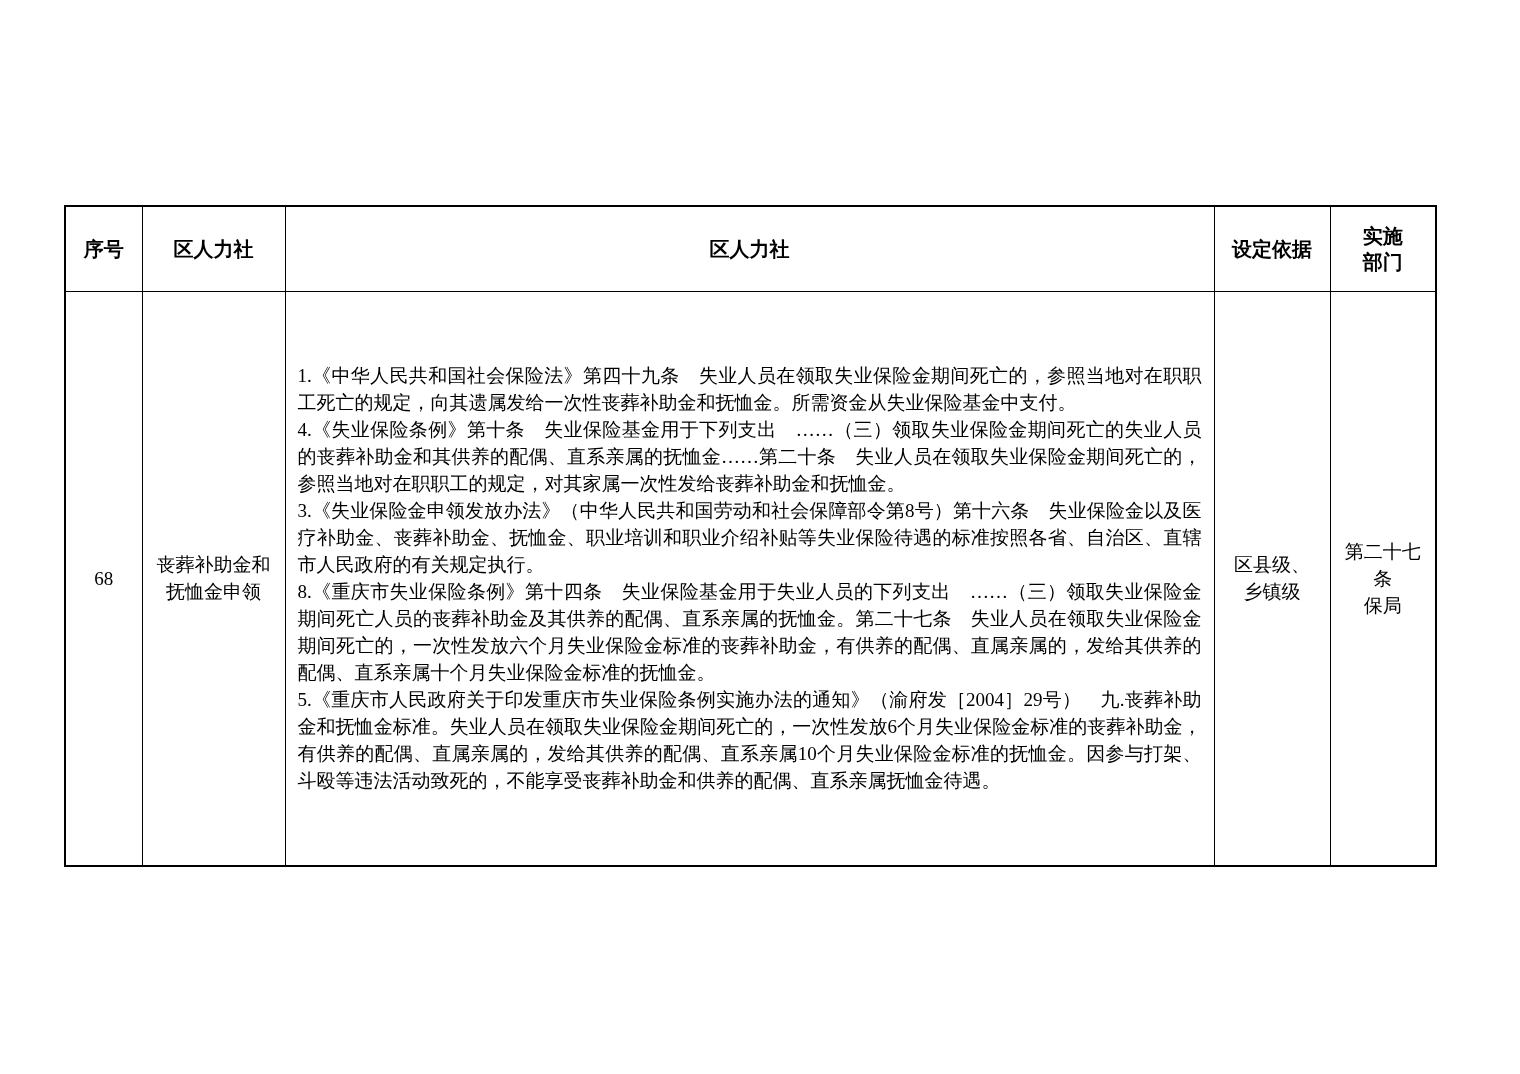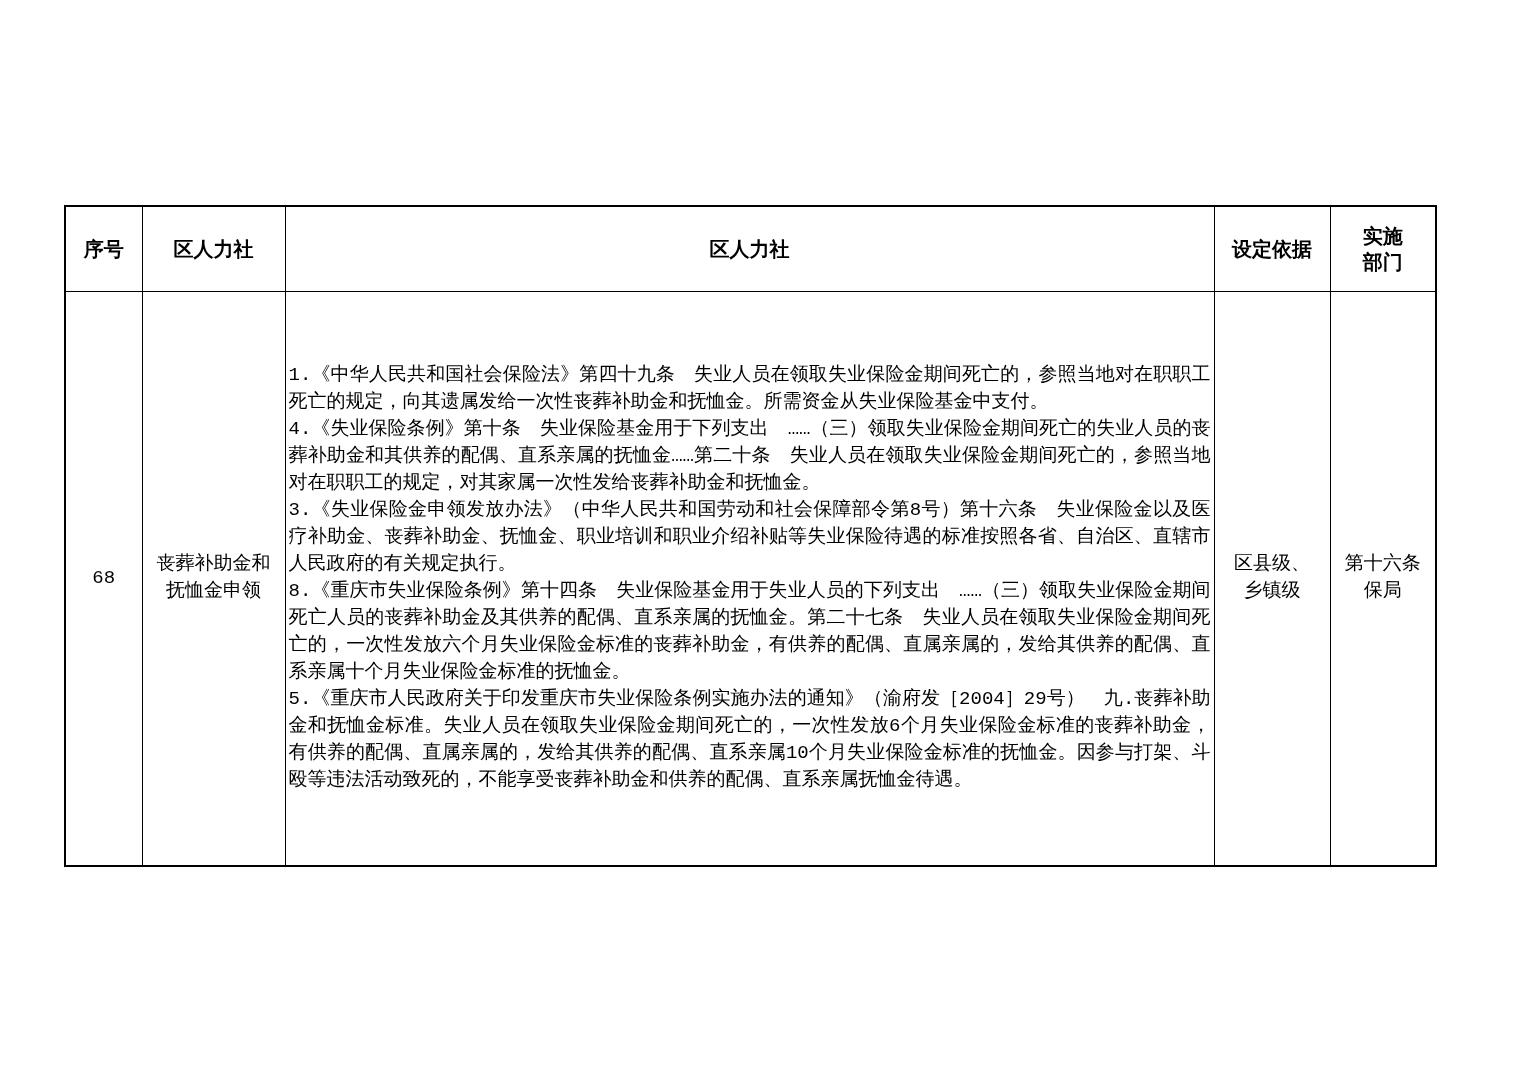--- a/index.html
+++ b/index.html
@@ -44,22 +44,21 @@
     font-weight: bold;
     font-size: 20px;
     text-align: center;
     line-height: 26px;
     padding: 0 4px;
   }
   table.matters td {
     font-size: 19px;
     text-align: center;
     line-height: 27px;
-    padding: 0 3px;
-    font-family: Liberation Mono, monospace;
+    padding: 0 12px;
   }
   .multiline {
     white-space: pre-line;
   }
   td.basis-cell {
     text-align: justify;
     padding: 0 8px;
   }
   td.basis-cell p {
     margin: 0;
@@ -98,18 +97,18 @@
 抚恤金申领</td>
         <td class="basis-cell">
           <p>1.《中华人民共和国社会保险法》第四十九条　失业人员在领取失业保险金期间死亡的，参照当地对在职职工死亡的规定，向其遗属发给一次性丧葬补助金和抚恤金。所需资金从失业保险基金中支付。</p>
           <p>4.《失业保险条例》第十条　失业保险基金用于下列支出　……（三）领取失业保险金期间死亡的失业人员的丧葬补助金和其供养的配偶、直系亲属的抚恤金……第二十条　失业人员在领取失业保险金期间死亡的，参照当地对在职职工的规定，对其家属一次性发给丧葬补助金和抚恤金。</p>
           <p>3.《失业保险金申领发放办法》（中华人民共和国劳动和社会保障部令第8号）第十六条　失业保险金以及医疗补助金、丧葬补助金、抚恤金、职业培训和职业介绍补贴等失业保险待遇的标准按照各省、自治区、直辖市人民政府的有关规定执行。</p>
           <p>8.《重庆市失业保险条例》第十四条　失业保险基金用于失业人员的下列支出　……（三）领取失业保险金期间死亡人员的丧葬补助金及其供养的配偶、直系亲属的抚恤金。第二十七条　失业人员在领取失业保险金期间死亡的，一次性发放六个月失业保险金标准的丧葬补助金，有供养的配偶、直属亲属的，发给其供养的配偶、直系亲属十个月失业保险金标准的抚恤金。</p>
           <p>5.《重庆市人民政府关于印发重庆市失业保险条例实施办法的通知》（渝府发［2004］29号）　九.丧葬补助金和抚恤金标准。失业人员在领取失业保险金期间死亡的，一次性发放6个月失业保险金标准的丧葬补助金，有供养的配偶、直属亲属的，发给其供养的配偶、直系亲属10个月失业保险金标准的抚恤金。因参与打架、斗殴等违法活动致死的，不能享受丧葬补助金和供养的配偶、直系亲属抚恤金待遇。</p>
         </td>
         <td class="multiline">区县级、
 乡镇级</td>
-        <td class="multiline">第十六条
+        <td class="multiline">第二十七条
 保局</td>
       </tr>
     </tbody>
   </table>
 </div>
 
 </body></html>

